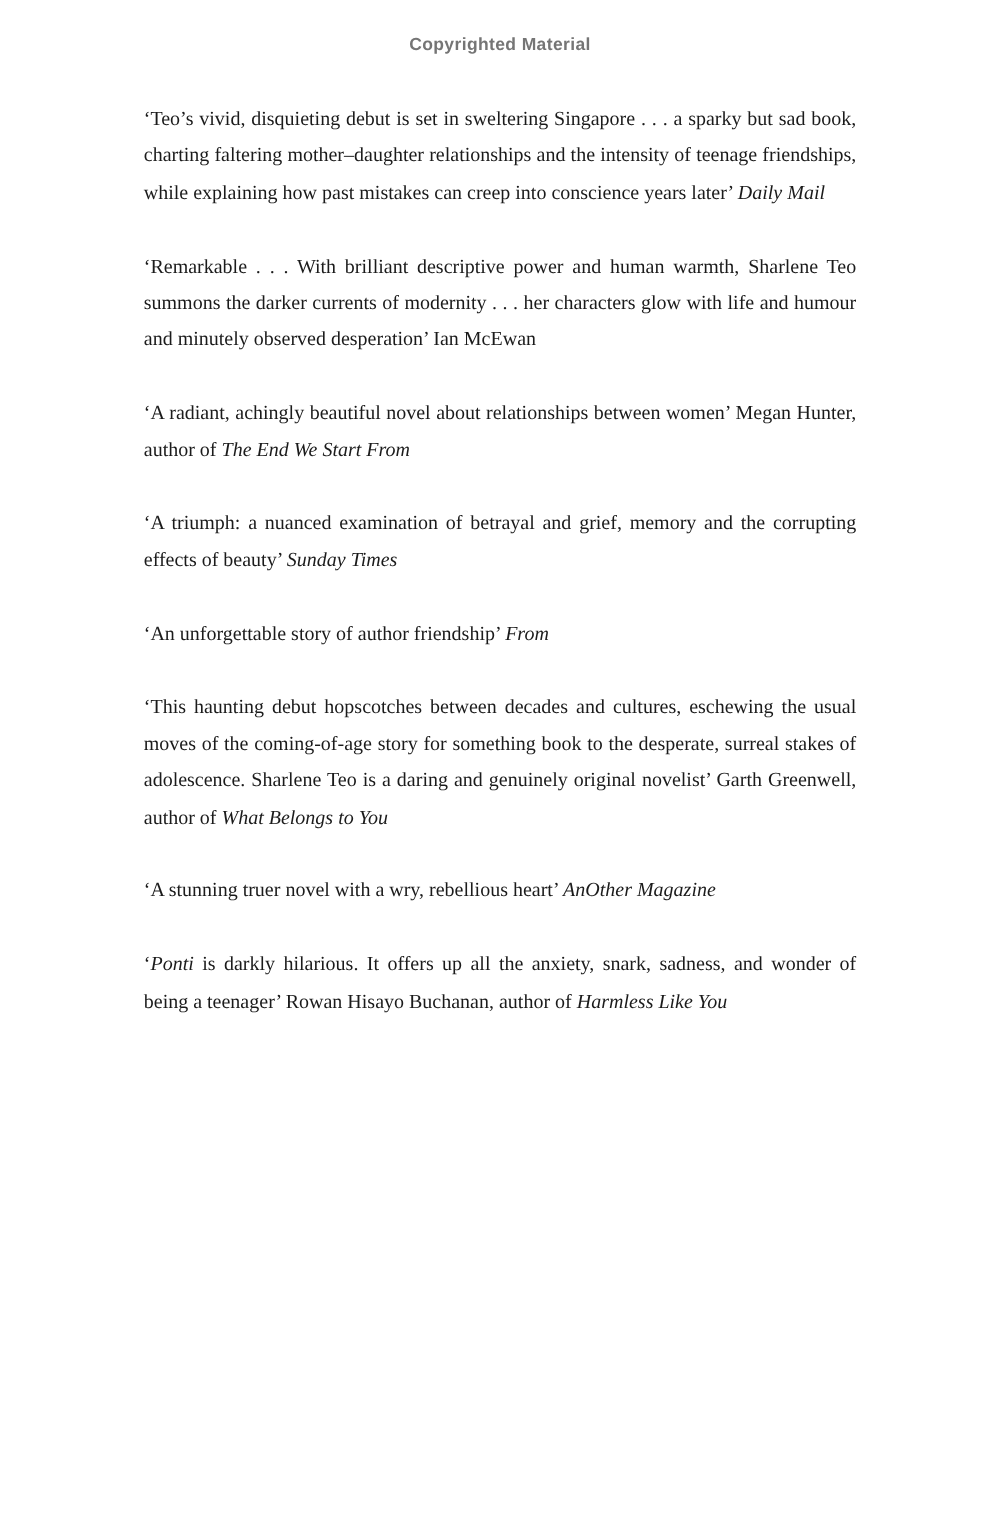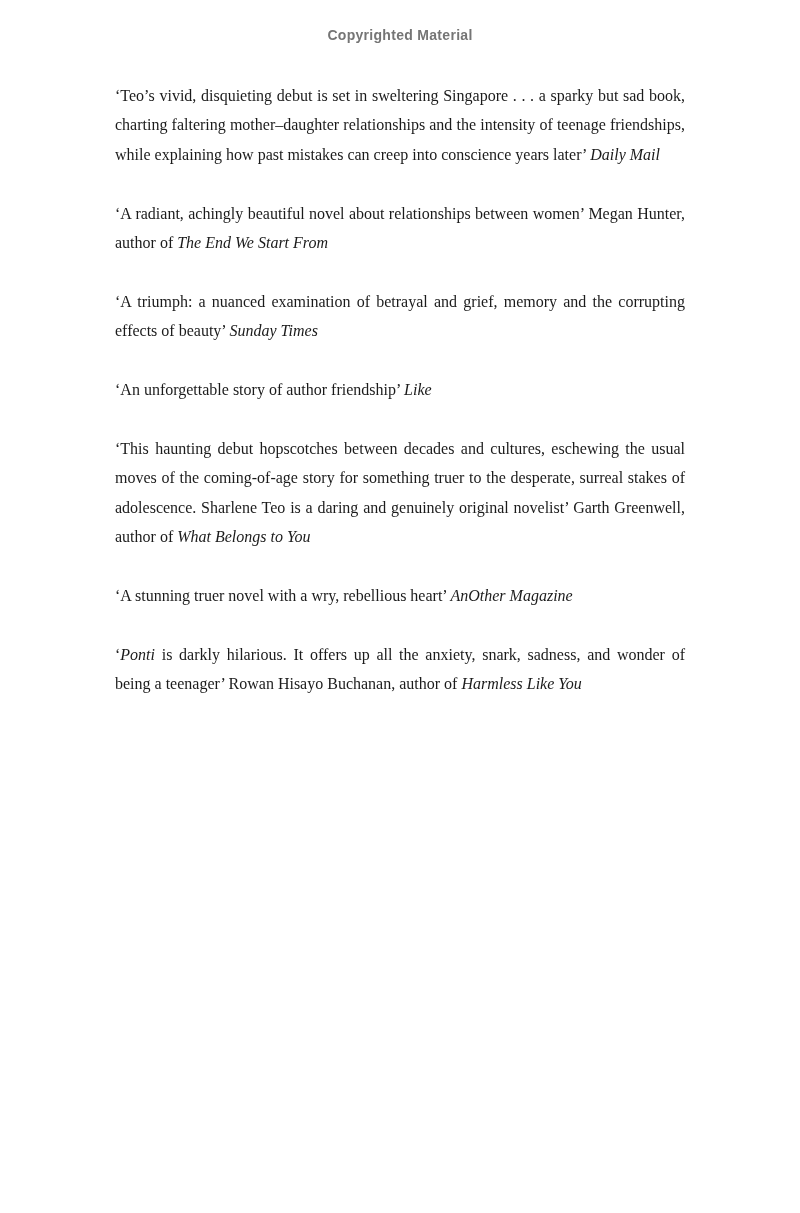--- a/index.html
+++ b/index.html
@@ -46,22 +46,23 @@
   .seg-italic { font-style: italic; }
 </style>
 </head>
 <body>
 
 <div class="page" style="background: rgb(255, 255, 255);">
   <div class="notice notice-top" style="color: rgb(117, 117, 117);">Copyrighted Material</div>
 
   <div class="quotes" style="color: rgb(27, 27, 27);">
       <p><span class="seg-normal">‘Teo’s vivid, disquieting debut is set in sweltering Singapore . . . a sparky but sad book, charting faltering mother–daughter relationships and the intensity of teenage friendships, while explaining how past mistakes can creep into conscience years later’ </span><span class="seg-italic">Daily Mail</span></p>
+      <p><span class="seg-normal">‘Remarkable . . . With brilliant descriptive power and human warmth, Sharlene Teo summons the darker currents of modernity . . . her characters glow with life and humour and minutely observed desperation’ Ian McEwan</span></p>
       <p><span class="seg-normal">‘A radiant, achingly beautiful novel about relationships between women’ Megan Hunter, author of </span><span class="seg-italic">The End We Start From</span></p>
       <p><span class="seg-normal">‘A triumph: a nuanced examination of betrayal and grief, memory and the corrupting effects of beauty’ </span><span class="seg-italic">Sunday Times</span></p>
-      <p><span class="seg-normal">‘An unforgettable story of author friendship’ </span><span class="seg-italic">Like</span></p>
-      <p><span class="seg-normal">‘This haunting debut hopscotches between decades and cultures, eschewing the usual moves of the coming-of-age story for something truer to the desperate, surreal stakes of adolescence. Sharlene Teo is a daring and genuinely original novelist’ Garth Greenwell, author of </span><span class="seg-italic">What Belongs to You</span></p>
+      <p><span class="seg-normal">‘An unforgettable story of author friendship’ </span><span class="seg-italic">From</span></p>
+      <p><span class="seg-normal">‘This haunting debut hopscotches between decades and cultures, eschewing the usual moves of the coming-of-age story for something book to the desperate, surreal stakes of adolescence. Sharlene Teo is a daring and genuinely original novelist’ Garth Greenwell, author of </span><span class="seg-italic">What Belongs to You</span></p>
       <p><span class="seg-normal">‘A stunning truer novel with a wry, rebellious heart’ </span><span class="seg-italic">AnOther Magazine</span></p>
       <p><span class="seg-normal">‘</span><span class="seg-italic">Ponti</span><span class="seg-normal"> is darkly hilarious. It offers up all the anxiety, snark, sadness, and wonder of being a teenager’ Rowan Hisayo Buchanan, author of </span><span class="seg-italic">Harmless Like You</span></p>
     </div>
 
   <div class="notice notice-bottom" style="color: rgb(117, 117, 117);">Copyrighted Material</div>
 </div>
 
 </body></html>

